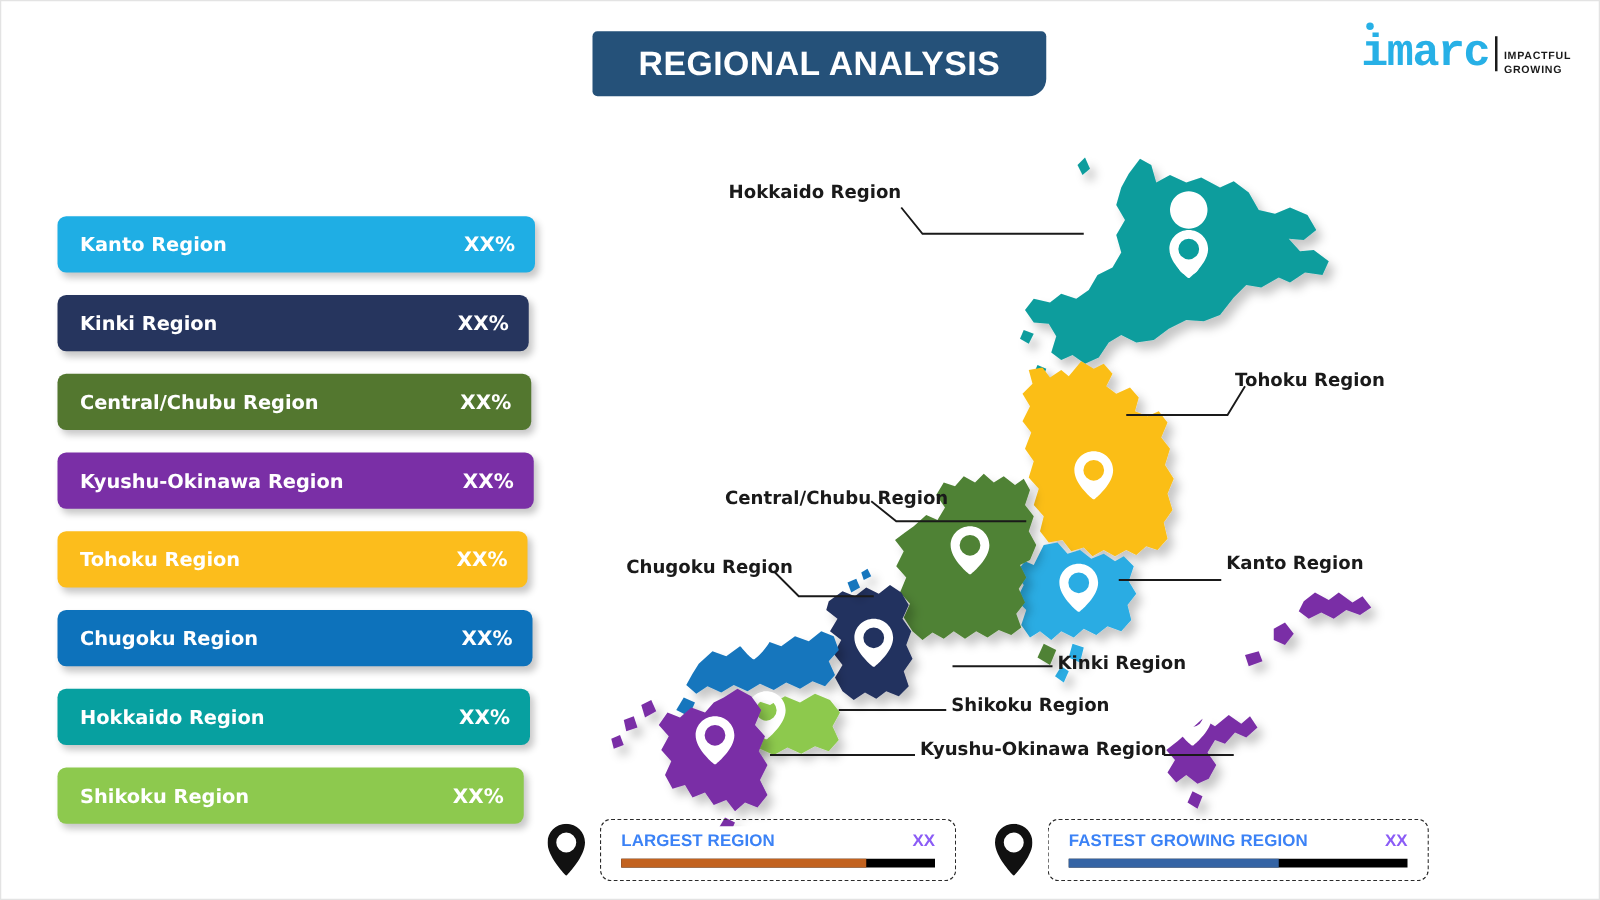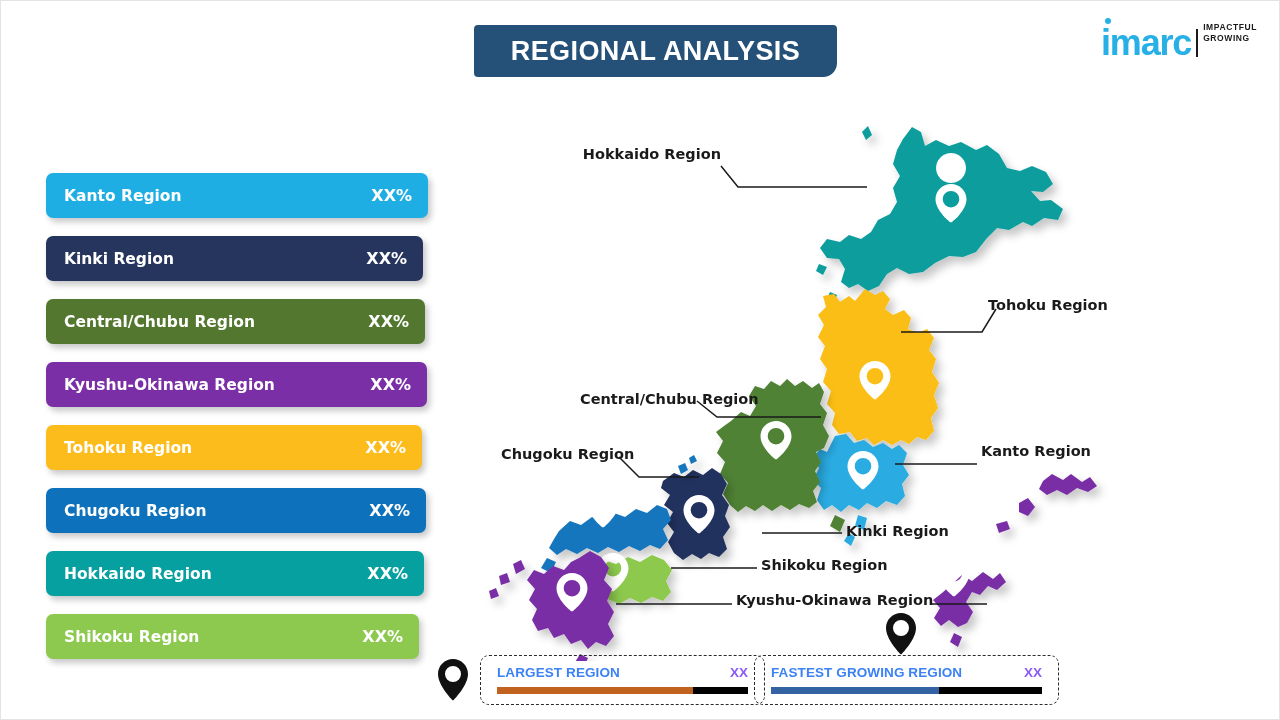--- a/index.html
+++ b/index.html
@@ -37,34 +37,34 @@
     position:absolute; right:22px; top:14px;
     display:flex; align-items:flex-end; height:46px;
   }
   .logo-mark{
     position:relative;
     color:#27b0e6;
     font-size:36px;
     font-weight:bold;
     letter-spacing:-1.2px;
     line-height:36px;
-    font-family:Liberation Sans, sans-serif;
+    font-family:Liberation Mono, monospace;
   }
   .logo-dot{
     position:absolute; left:4px; top:-7px;
     width:6px;height:6px;border-radius:50%;
     background:#27b0e6;
   }
   .logo-rule{
     width:2px; height:28px; background:#1a1a1a;
     margin:0 5px 4px 5px;
   }
   .logo-tag{
     display:flex; flex-direction:column; justify-content:center;
-    margin-bottom:17px;
+    margin-bottom:0;
   }
   .logo-tag span{
     font-size:8.5px; font-weight:bold; color:#1a1a1a;
     letter-spacing:.6px; line-height:11px;
   }
 
   
   .panel-title{
     position:absolute; left:67px; top:123px;
     font-size:21.5px; font-weight:bold; color:#141414;
@@ -352,21 +352,21 @@
       <div class="foot-row">
         <span class="foot-name">LARGEST REGION</span>
         <span class="foot-val">XX</span>
       </div>
       <div class="foot-track" style="background: rgb(0, 0, 0);">
         <div class="foot-fill" style="width: 78%; background: rgb(194, 98, 31);"></div>
       </div>
     </div>
   </div>
 
-  <div class="foot" style="left:753px;flex-direction:column;">
+  <div class="foot" style="left:795px;">
     <svg class="foot-pin" width="30" height="42" viewBox="0 0 30 42">
       <path fill="#111111" d="M15,0 C6.7,0 0,6.7 0,15 C0,26 13.2,39.8 14.1,40.8 a1.2,1.2 0 0,0 1.8,0 C16.8,39.8 30,26 30,15 C30,6.7 23.3,0 15,0 Z M15,23 a8,8 0 1,1 0,-16 a8,8 0 0,1 0,16 Z"></path>
     </svg>
     <div class="foot-box" style="width:305px;">
       <div class="foot-row">
         <span class="foot-name">FASTEST GROWING REGION</span>
         <span class="foot-val">XX</span>
       </div>
       <div class="foot-track" style="background: rgb(0, 0, 0);">
         <div class="foot-fill" style="width: 62%; background: rgb(52, 99, 164);"></div>

